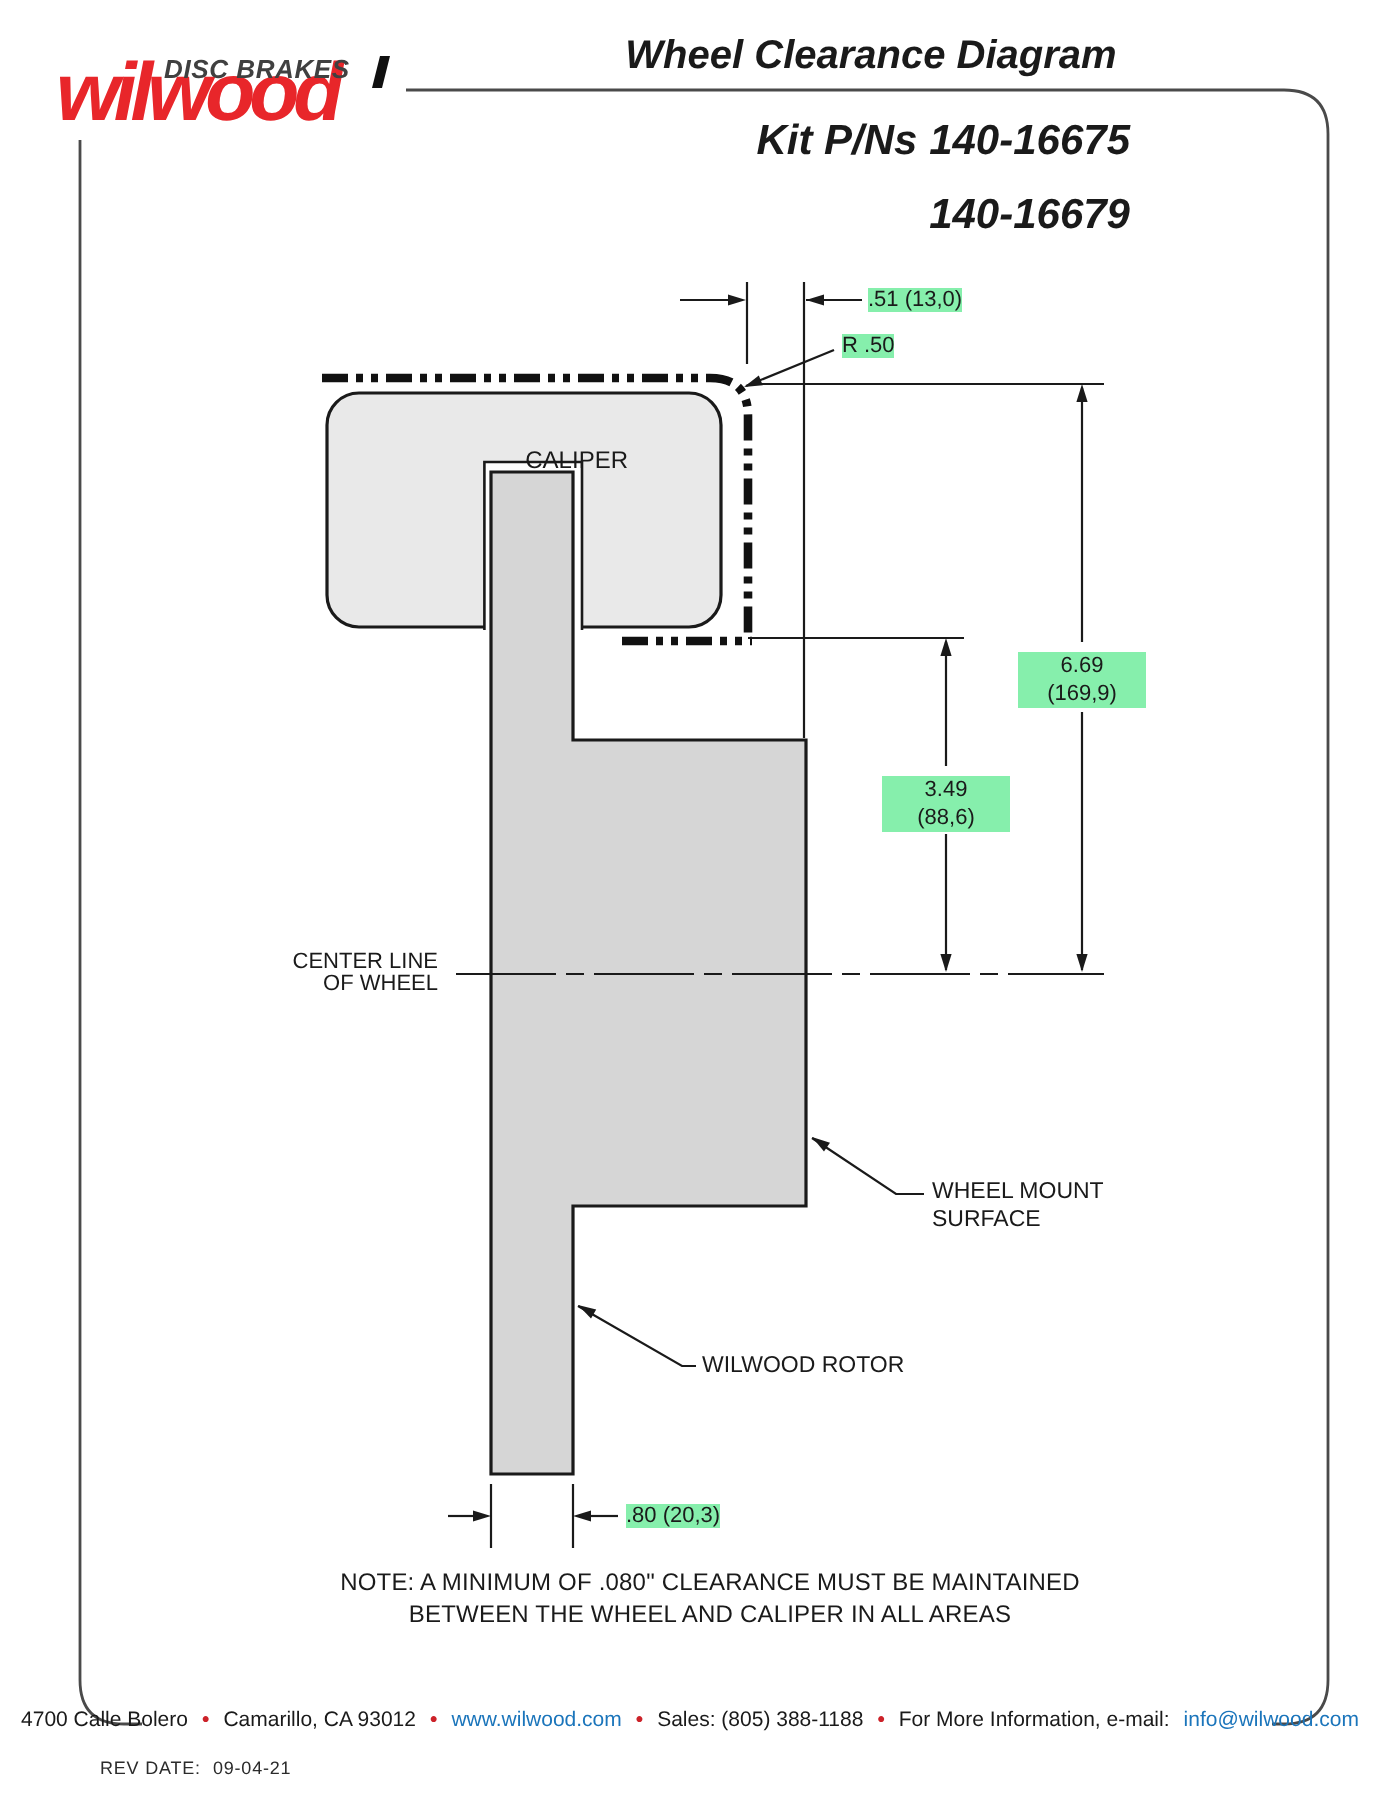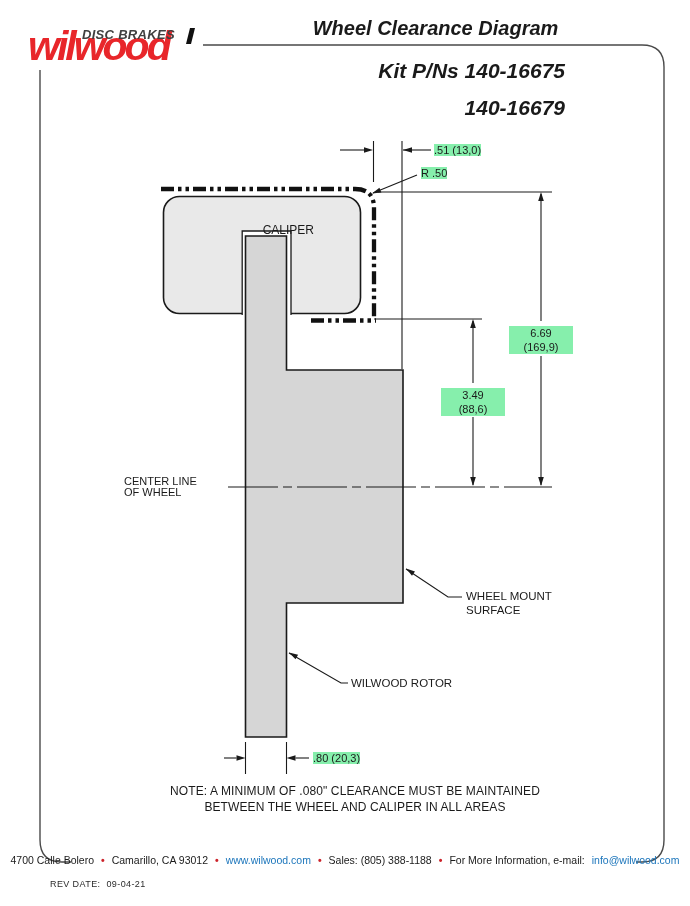--- a/index.html
+++ b/index.html
@@ -35,21 +35,21 @@
   }
 
   
   .lbl{position:absolute;font-size:11.5px;white-space:nowrap;}
   .dim{position:absolute;font-size:11px;white-space:nowrap;background:#86efac;}
   .lbl-caliper{left:214px;top:207px;width:100px;text-align:right;font-size:12px;margin-top:16px;}
   .dim-51{left:434px;top:144px;}
   .dim-r50{left:421px;top:167px;}
   .dim-669{left:509px;top:326px;width:64px;text-align:center;line-height:14px;}
   .dim-349{left:441px;top:388px;width:64px;text-align:center;line-height:14px;}
-  .lbl-centerline{left:124px;top:476px;width:95px;font-size:11px;line-height:11px;}
+  .lbl-centerline{left:124px;top:476px;width:95px;text-align:right;font-size:11px;line-height:11px;}
   .lbl-wheelmount{left:466px;top:590px;line-height:13.5px;}
   .lbl-rotor{left:351px;top:677px;}
   .dim-80{left:313px;top:752px;}
 
   
   .note{
     position:absolute;left:30px;top:784px;width:650px;text-align:center;
     font-size:12px;line-height:15.5px;letter-spacing:0.1px;
   }
 

